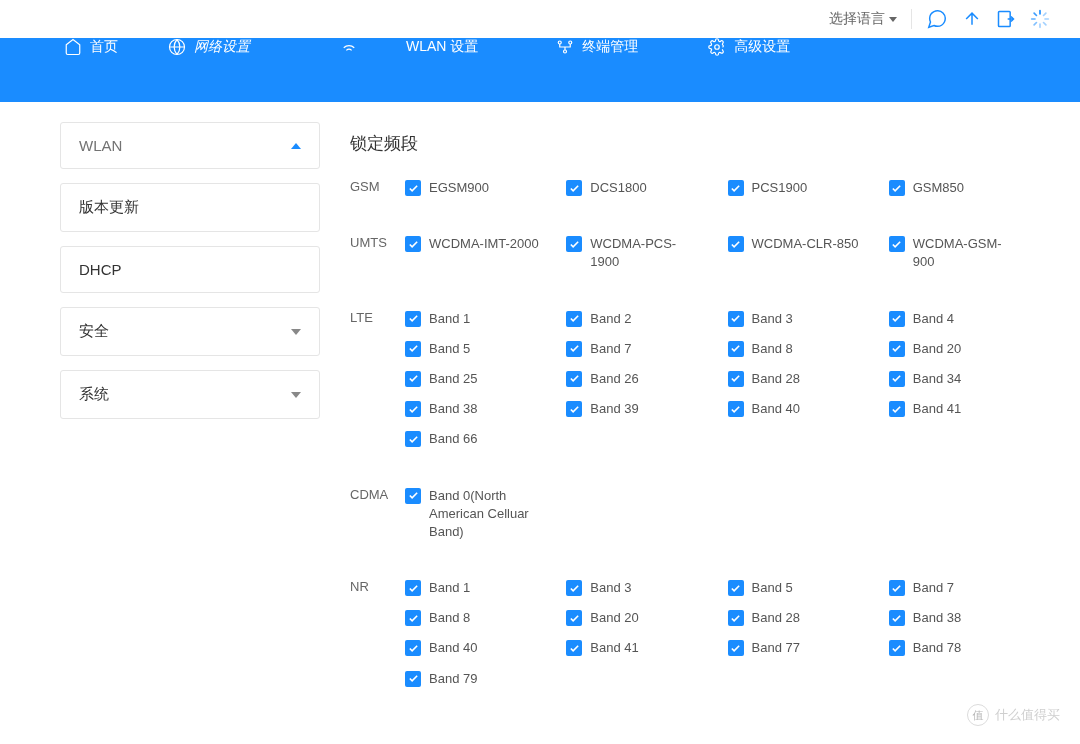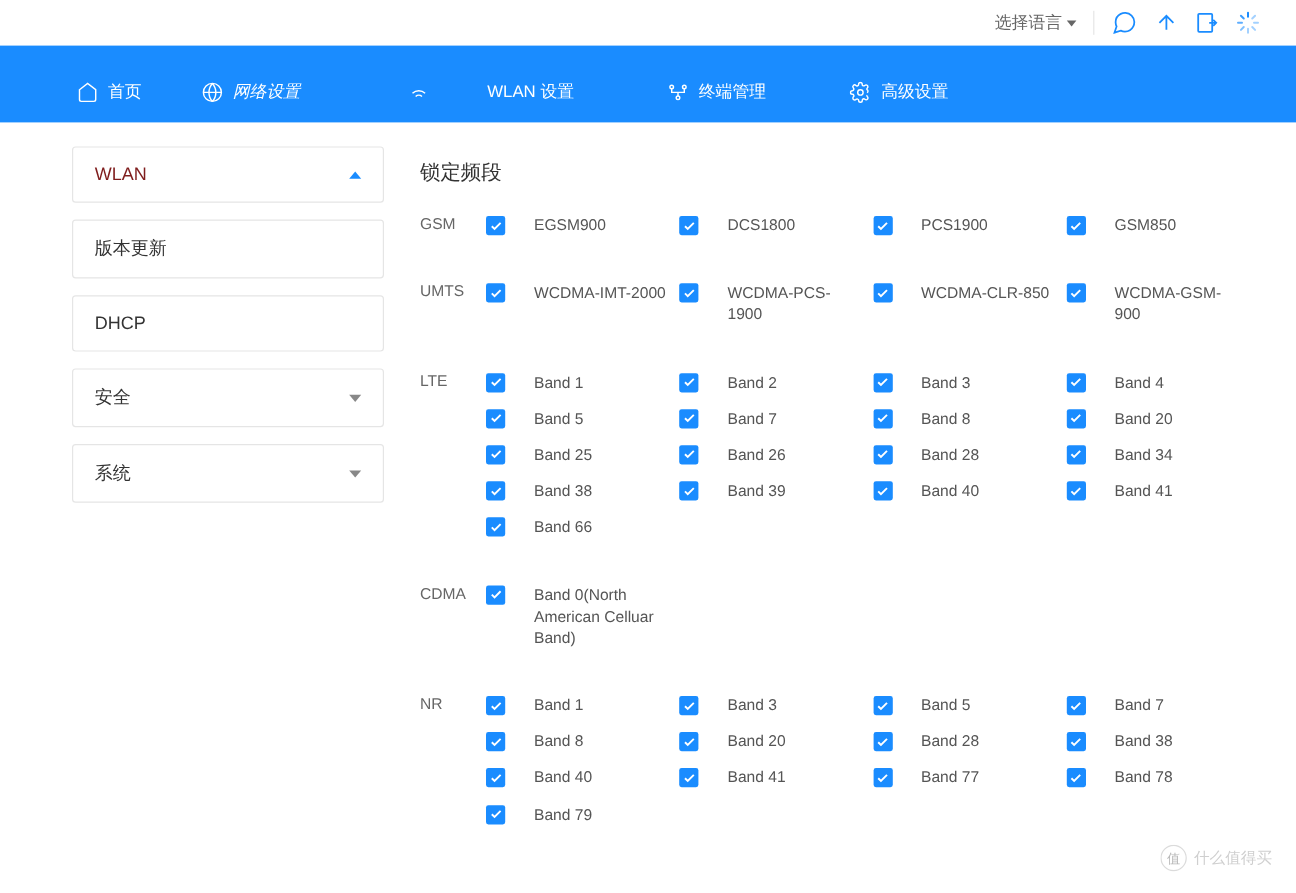--- a/index.html
+++ b/index.html
@@ -2,43 +2,43 @@
 <html><head>
 <meta charset="utf-8">
 <style>
 * { margin: 0; padding: 0; box-sizing: border-box; }
 body { font-family: "Microsoft YaHei", Arial, sans-serif; font-size: 14px; color: #333; background: #fff; width: 1080px; }
 .topbar { display: flex; justify-content: flex-end; align-items: center; padding: 14px 30px; gap: 14px; height: 38px; border-radius: 24px; }
 .topbar .lang { color: #666; font-size: 14px; display: inline-flex; align-items: center; gap: 2px; cursor: pointer; }
 .topbar .divider { width: 1px; height: 20px; background: #e5e5e5; }
 .topbar .ticon { color: #1a8cff; display: inline-flex; cursor: pointer; }
 .nav { background: #1a8cff; display: flex; padding: 0 50px; height: 64px; align-items: center; }
-.nav-item { display: flex; align-items: flex-end; gap: 8px; color: #fff; cursor: pointer; padding: 16px 14px; height: 100%; white-space: nowrap; }
+.nav-item { display: flex; align-items: flex-start; gap: 8px; color: #fff; cursor: pointer; padding: 0 14px; height: 100%; white-space: nowrap; }
 .nav-item.sp1 { margin-right: 22px; }
 .nav-item.sp2 { margin-right: 62px; font-style: italic; }
 .nav-item.sp3 { margin-right: 50px; gap: 48px; }
 .nav-item.sp4 { margin-right: 42px; }
 .nav-item.sp5 { margin-right: 46px; }
 .nav-item .nicon { display:inline-flex; }
 .content { display: flex; padding: 20px 40px 40px 60px; gap: 30px; align-items: flex-start; }
 .sidebar { width: 260px; display: flex; flex-direction: column; gap: 14px; }
 .side-group { border: 1px solid #e5e5e5; border-radius: 3px; background:#fff; }
 .side-head { display: flex; justify-content: space-between; align-items: center; padding: 14px 18px; cursor: pointer; font-size: 15px; }
-.side-head.active { color: #7f1d1d; }
+.side-head.active { color: #737373; }
 .side-sub { padding: 6px 0 10px 0; }
 .side-sub-item { padding: 14px 28px; cursor: pointer; font-size: 14px; color: #444; }
 .side-sub-item.active { color: #1a8cff; }
 .arrow-up { width: 0; height: 0; border-left: 5px solid transparent; border-right: 5px solid transparent; border-bottom: 6px solid #1a8cff; }
 .arrow-down { width: 0; height: 0; border-left: 5px solid transparent; border-right: 5px solid transparent; border-top: 6px solid #888; }
 .main { flex: 1; padding: 10px 0 0 0; }
 .main h2 { font-size: 17px; font-weight: normal; margin-bottom: 24px; color: #333; }
 .section { display: flex; margin-bottom: 38px; align-items: flex-start; }
 .section .label { width: 55px; color: #666; font-size: 13px; padding-top: 0px; }
 .section .grid { flex: 1; display: grid; grid-template-columns: repeat(4, 1fr); column-gap: 10px; row-gap: 12px; }
-.band { display: flex; align-items: flex-start; gap: 24px; }
+.band { display: flex; align-items: flex-start; gap: 8px; }
 .chk { width: 16px; height: 16px; background: #1a8cff; border-radius: 2px; display: inline-flex; align-items: center; justify-content: center; flex-shrink: 0; margin-top: 1px; cursor: pointer; }
 .chk svg { stroke: #fff; }
 .band-label { font-size: 13px; color: #555; line-height: 1.4; max-width: 110px; }
 .watermark { position: fixed; right: 20px; bottom: 18px; color: #bbb; font-size: 13px; display: flex; align-items: center; gap: 6px; opacity: .7; }
 .watermark .wmlogo { width:22px; height:22px; border:1px solid #ccc; border-radius:50%; display:inline-flex; align-items:center; justify-content:center; font-size:11px; color:#999;}
 </style>
 </head>
 <body>
 
 <div class="topbar">

